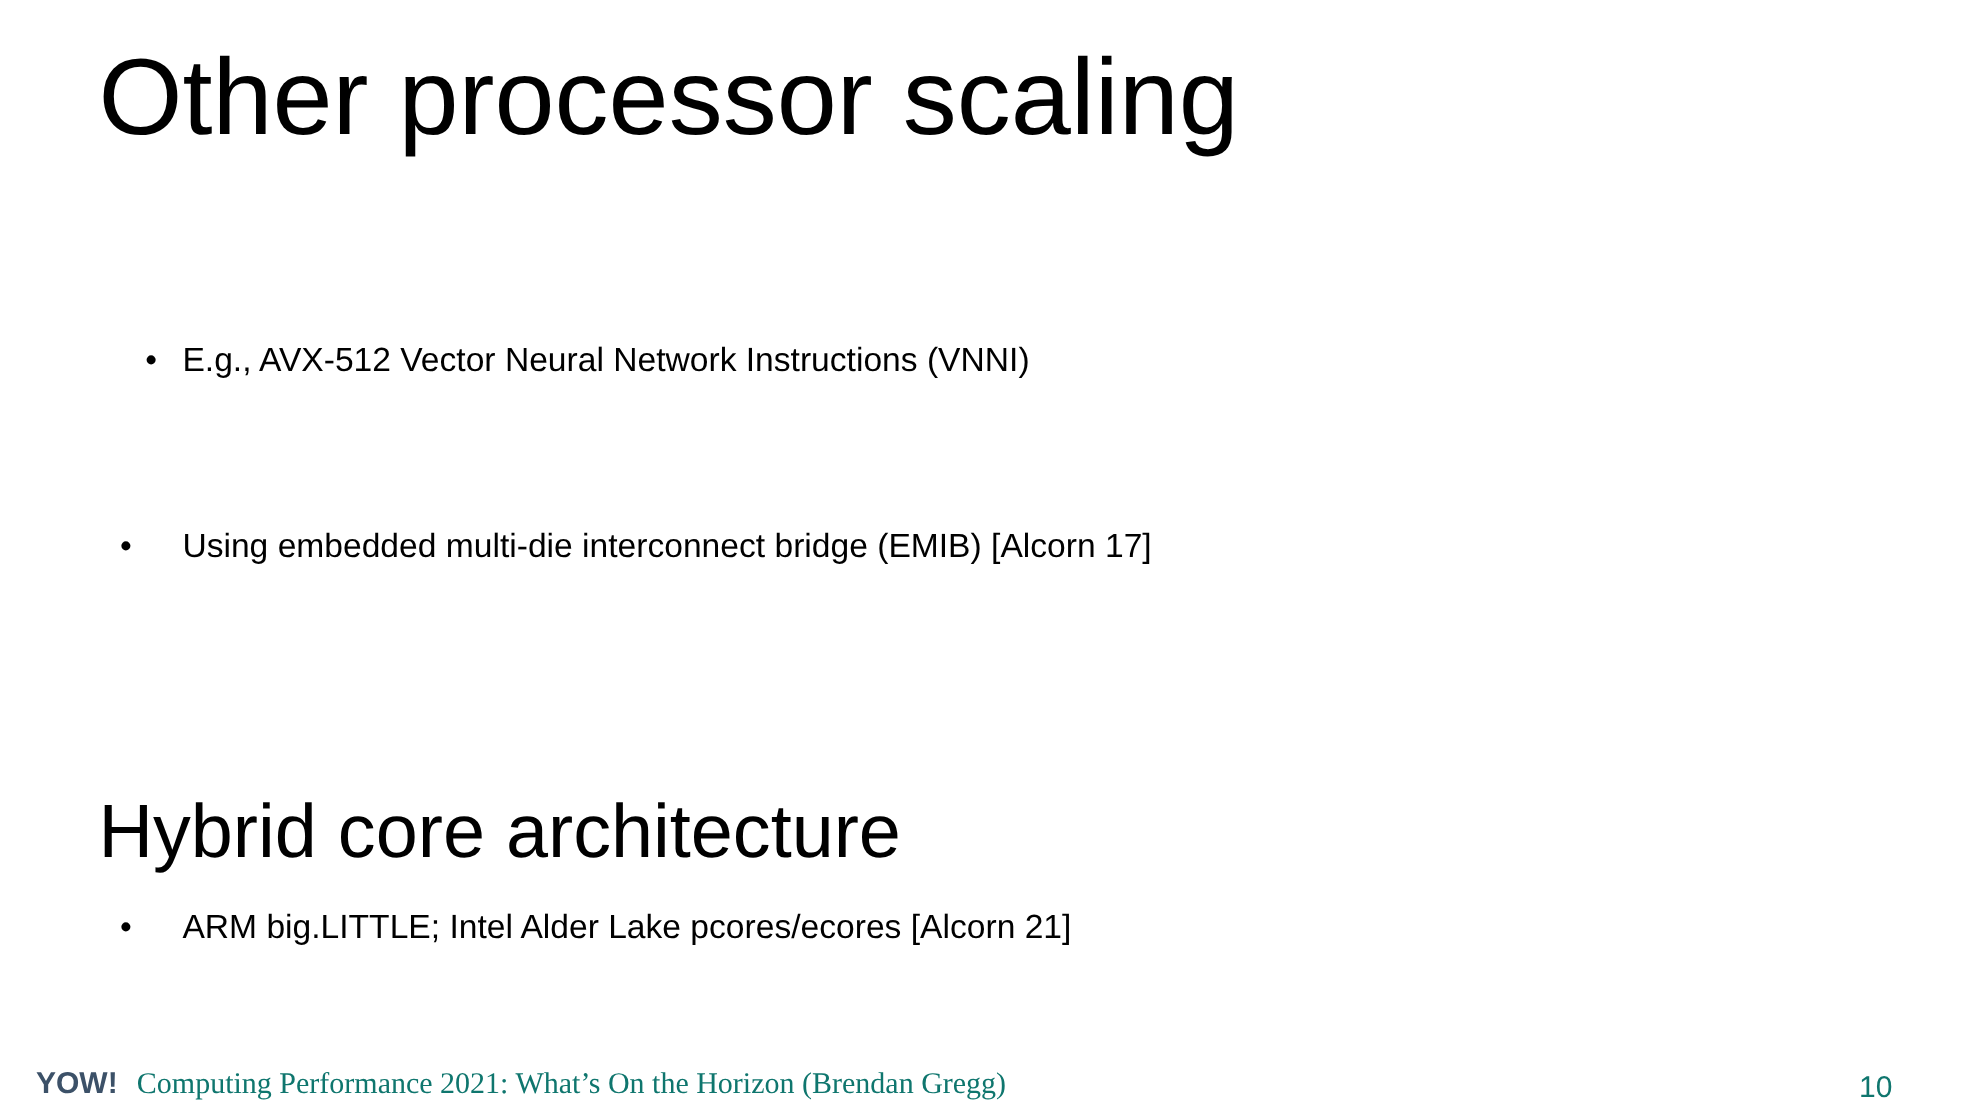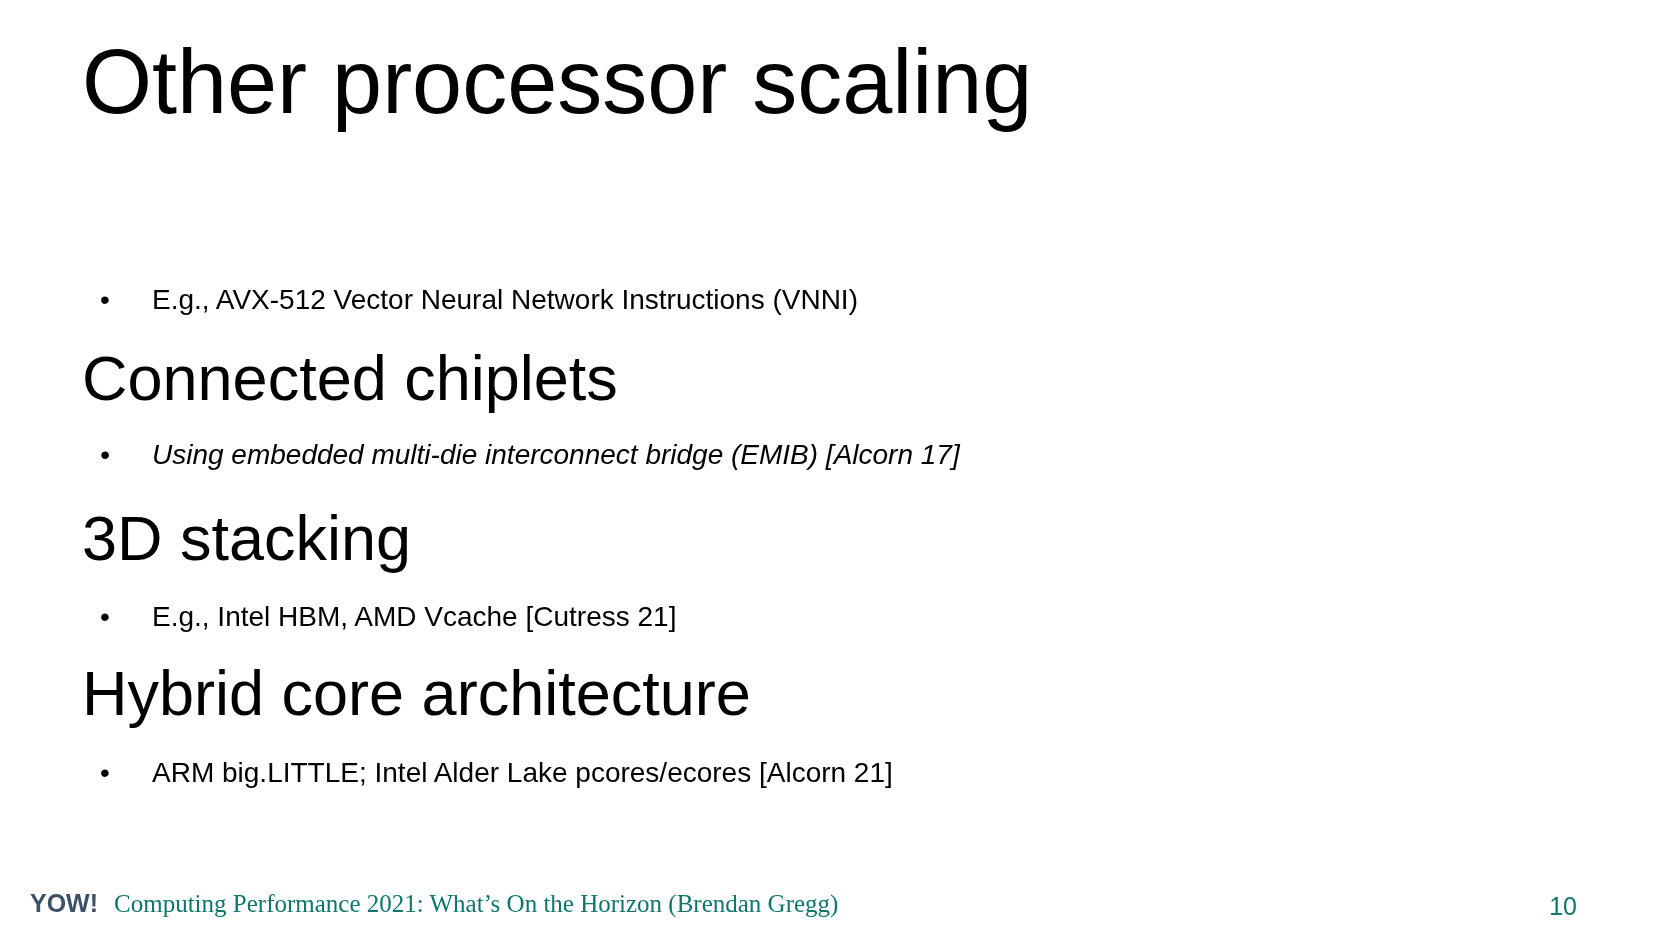--- a/index.html
+++ b/index.html
@@ -39,22 +39,22 @@
   .s1 { top: 347px; }
   .s2 { top: 507px; }
   .s3 { top: 662px; }
   .bullet {
     position: absolute;
     left: 100px;
     font-size: 28px;
     line-height: 1;
     white-space: nowrap;
   }
-  .b0 { top: 286px; }
-  .b1 { top: 441px; font-style: italic; }
+  .b0 { top: 286px; text-align: center; }
+  .b1 { top: 441px; }
   .b2 { top: 603px; }
   .b3 { top: 759px; }
   .dot {
     display: inline-block;
     width: 52px;
   }
   .footer {
     position: absolute;
     left: 30px;
     top: 891px;
@@ -84,29 +84,24 @@
 <body>
 
 <div class="slide">
 
   <h1 class="title">Other processor scaling</h1>
 
   <div class="bullet b0">
     <span class="dot">•</span><span class="btxt">E.g., AVX-512 Vector Neural Network Instructions (VNNI)</span>
   </div>
 
-  <h2 class="h2 s1">Connected chiplets</h2>
   <div class="bullet b1">
     <span class="dot">•</span><span class="btxt">Using embedded multi-die interconnect bridge (EMIB) [Alcorn 17]</span>
   </div>
 
-  <h2 class="h2 s2">3D stacking</h2>
-  <div class="bullet b2">
-    <span class="dot">•</span><span class="btxt">E.g., Intel HBM, AMD Vcache [Cutress 21]</span>
-  </div>
 
   <h2 class="h2 s3">Hybrid core architecture</h2>
   <div class="bullet b3">
     <span class="dot">•</span><span class="btxt">ARM big.LITTLE; Intel Alder Lake pcores/ecores [Alcorn 21]</span>
   </div>
 
   <div class="footer">
     <span class="brand">YOW!</span><span class="ftext">Computing Performance 2021: What’s On the Horizon (Brendan Gregg)</span>
   </div>
 

